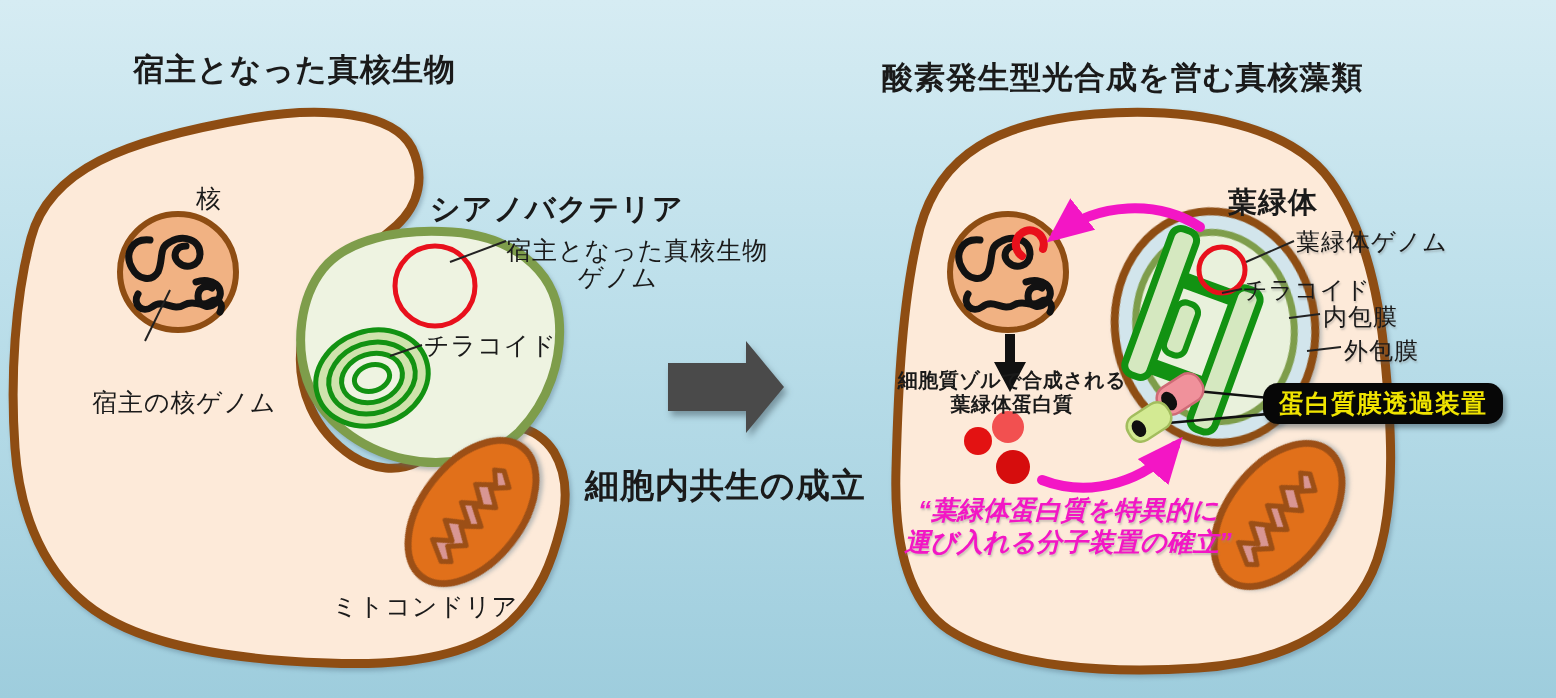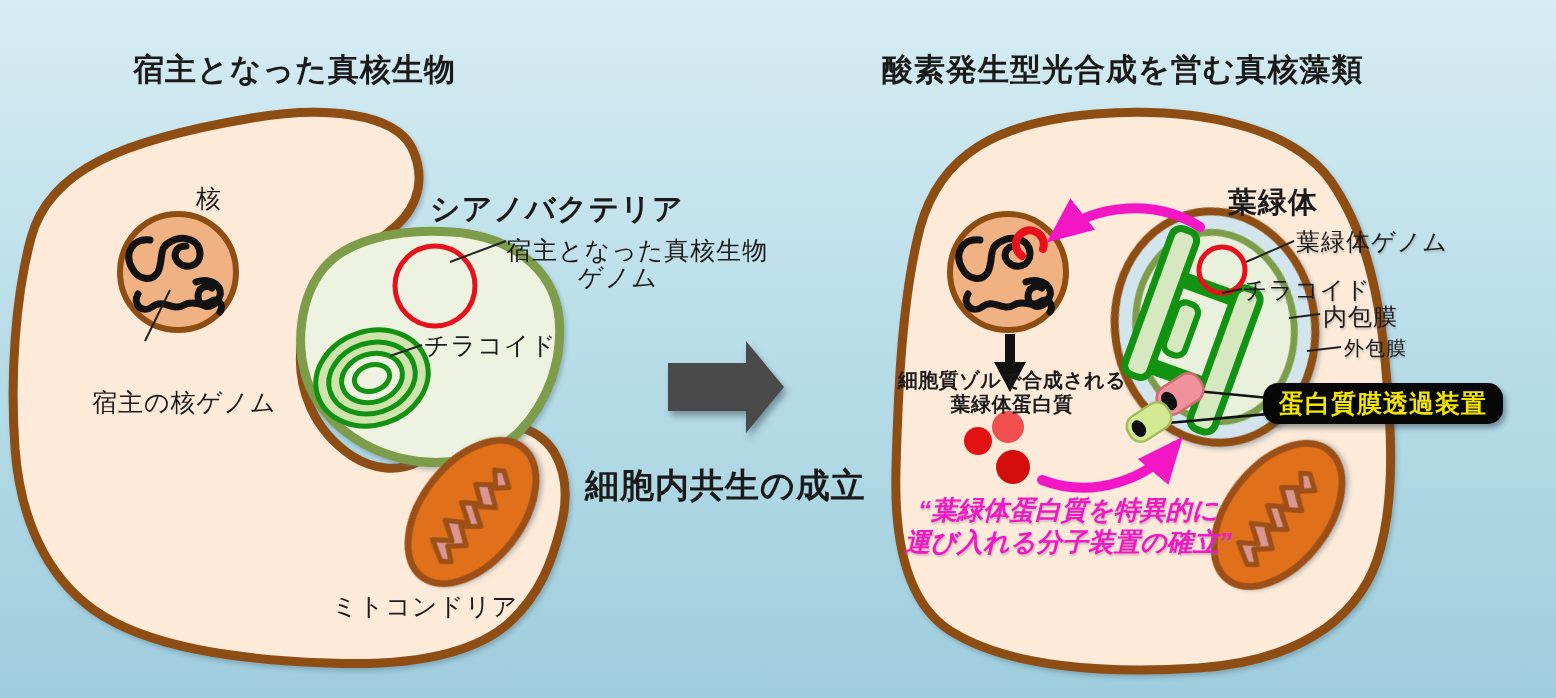--- a/index.html
+++ b/index.html
@@ -153,37 +153,37 @@
       <ellipse cx="-12" cy="0" rx="6.5" ry="9" fill="#101010"></ellipse>
     </g>
 
     <path d="M 1200,227 C 1158,200 1098,202 1056,235" fill="none" stroke="#f316c5" stroke-width="10" stroke-linecap="round" marker-end="url(#mh)"></path>
     <path d="M 1042,480 C 1094,500 1148,478 1175,446" fill="none" stroke="#f316c5" stroke-width="10" stroke-linecap="round" marker-end="url(#mh)"></path>
 
     <use href="#mito" transform="translate(1278,515) rotate(-52)" class="soft-shadow"></use>
   </svg>
 
   <div class="lbl t-title" style="left:133px;top:52px;">宿主となった真核生物</div>
-  <div class="lbl t-title" style="left:882px;top:52px;text-align:center;">酸素発生型光合成を営む真核藻類</div>
+  <div class="lbl t-title" style="left:882px;top:60px;text-align:center;">酸素発生型光合成を営む真核藻類</div>
 
   <div class="lbl t-med" style="left:196px;top:184px;">核</div>
   <div class="lbl t-med" style="left:92px;top:344px;margin-top:44px;">宿主の核ゲノム</div>
   <div class="lbl t-big" style="left:430px;top:192px;">シアノバクテリア</div>
   <div class="lbl t-med" style="left:506px;top:236px;">宿主となった真核生物</div>
   <div class="lbl t-med center-x" style="left:618px;top:263px;">ゲノム</div>
   <div class="lbl t-med" style="left:424px;top:331px;">チラコイド</div>
   <div class="lbl t-med" style="left:332px;top:592px;">ミトコンドリア</div>
 
   <div class="lbl" style="left:585px;top:466px;font-size:34px;font-weight:bold;letter-spacing:1px;">細胞内共生の成立</div>
 
   <div class="lbl" style="left:1228px;top:186px;font-size:29px;font-weight:bold;letter-spacing:1px;">葉緑体</div>
   <div class="lbl t-med t-shadow" style="left:1296px;top:228px;font-size:24px;">葉緑体ゲノム</div>
   <div class="lbl t-med t-shadow" style="left:1243px;top:276px;font-size:24px;">チラコイド</div>
   <div class="lbl t-med t-shadow" style="left:1323px;top:303px;font-size:24px;">内包膜</div>
-  <div class="lbl t-med t-shadow" style="left:1344px;top:337px;font-size:20px;">外包膜</div>
+  <div class="lbl t-med t-shadow" style="left:1344px;top:337px;font-size:24px;">外包膜</div>
 
   <div class="badge">
     <span>蛋白質膜透過装置</span>
   </div>
 
   <div class="lbl t-small center-x" style="left:1012px;top:369px;font-weight:bold;">細胞質ゾルで合成される</div>
   <div class="lbl t-small center-x" style="left:1012px;top:393px;font-weight:bold;">葉緑体蛋白質</div>
 
   <div class="lbl t-magenta center-x" style="left:1068px;top:496px;font-size:26px;">“葉緑体蛋白質を特異的に</div>
   <div class="lbl t-magenta center-x" style="left:1068px;top:528px;font-size:26px;">運び入れる分子装置の確立”</div>

